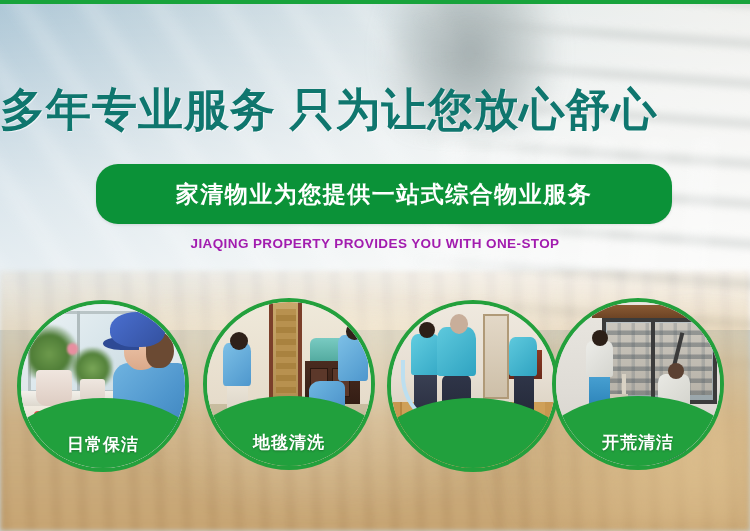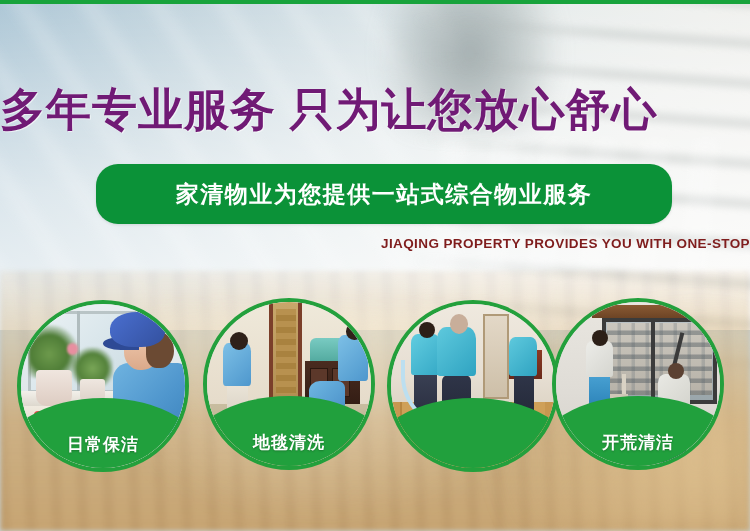--- a/index.html
+++ b/index.html
@@ -146,21 +146,21 @@
 
   
   .headline {
     position: absolute;
     left: 0; top: 82px;
     width: 622px;
     text-align: center;
     font-size: 45px;
     line-height: 56px;
     font-weight: bold;
-    color: #701a75;
+    color: #0f766e;
     letter-spacing: 1px;
     text-shadow:
       0 0 1px rgba(255,255,255,0.9),
       1px 1px 0 rgba(255,255,255,0.55);
     white-space: nowrap;
     z-index: 5;
   }
 
   
   .pill {
@@ -181,22 +181,22 @@
     font-weight: bold;
     letter-spacing: 1.5px;
     white-space: nowrap;
   }
 
   
   .subtitle {
     position: absolute;
     left: 0; top: 233px;
     width: 750px;
-    text-align: right;
-    color: #7f1d1d;
+    text-align: center;
+    color: #a21caf;
     font-size: 13.5px;
     line-height: 22px;
     letter-spacing: 0.4px;
     font-weight: bold;
     z-index: 5;
   }
   .subtitle .ln { display: block; }
 
   
   .circles {

